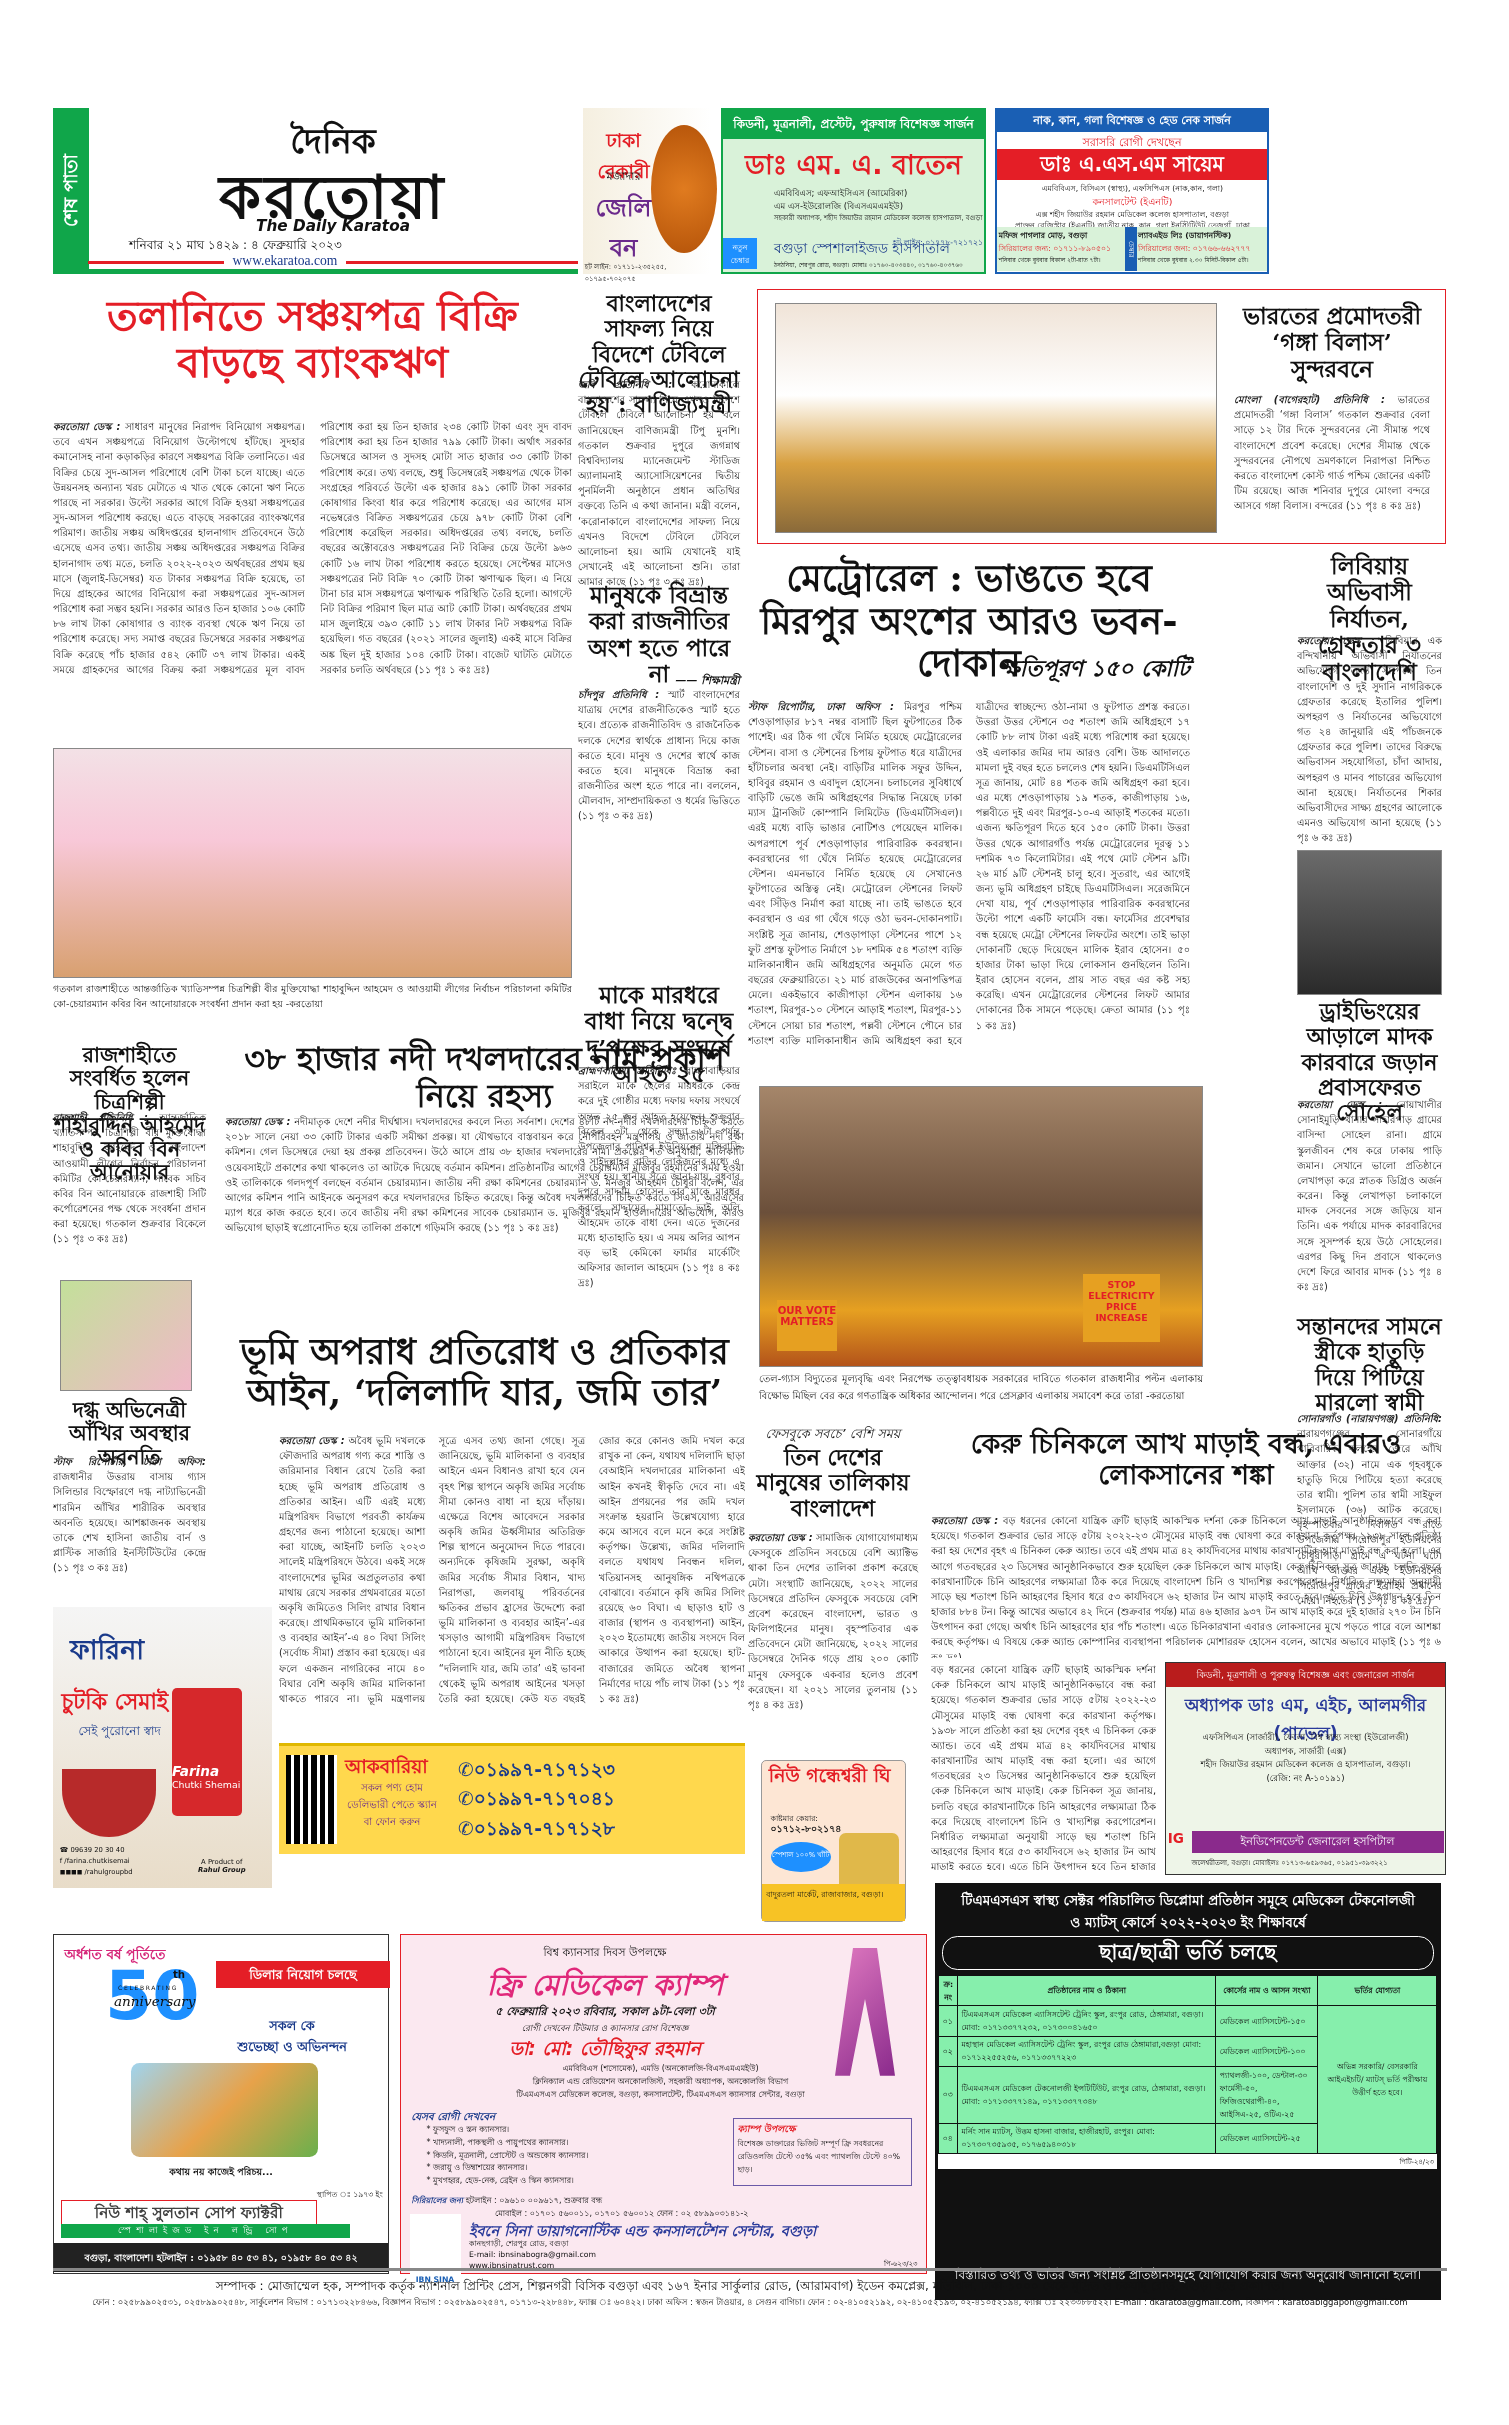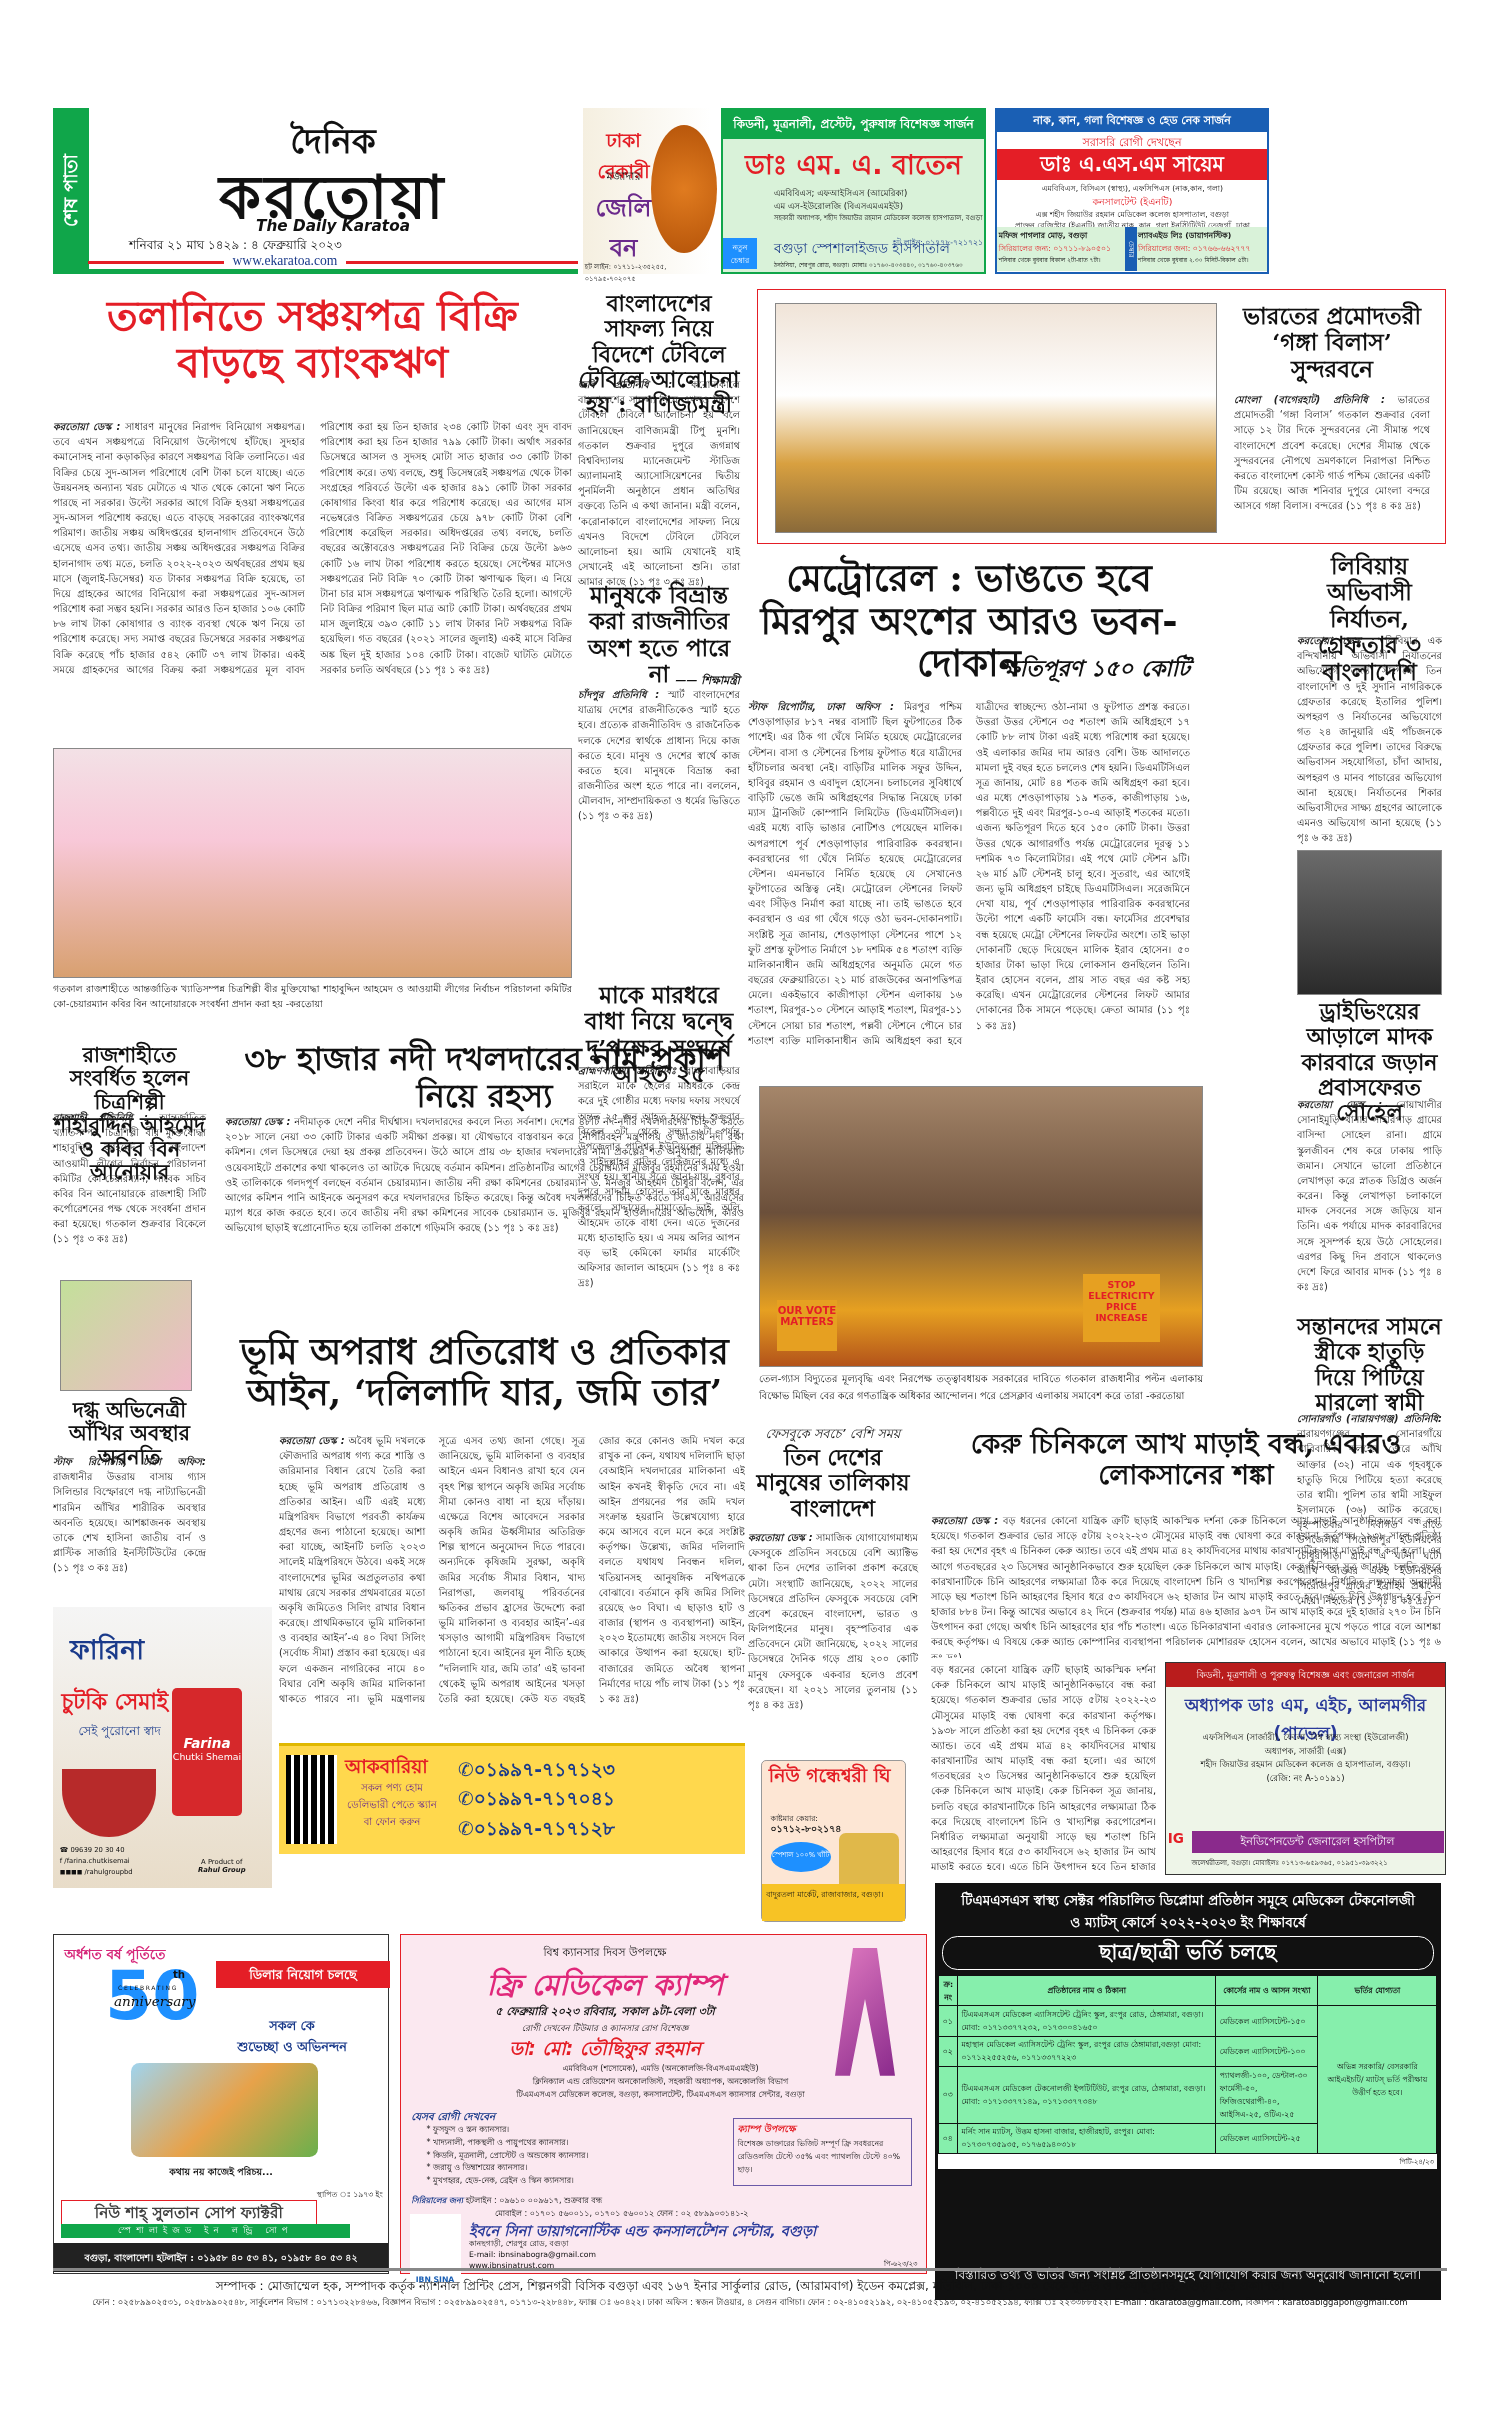--- a/index.html
+++ b/index.html
@@ -267,21 +267,21 @@
 <div id="bhumi-body" class="abs body-txt" style="left:279px;width:466px;height:298px;overflow:hidden">
   <span class="byline">করতোয়া ডেস্ক :</span>
   <span>অবৈধ ভূমি দখলকে ফৌজদারি অপরাধ গণ্য করে শাস্তি ও জরিমানার বিধান রেখে তৈরি করা হচ্ছে ভূমি অপরাধ প্রতিরোধ ও প্রতিকার আইন। এটি এরই মধ্যে মন্ত্রিপরিষদ বিভাগে পরবর্তী কার্যক্রম গ্রহণের জন্য পাঠানো হয়েছে। আশা করা যাচ্ছে, আইনটি চলতি ২০২৩ সালেই মন্ত্রিপরিষদে উঠবে। একই সঙ্গে বাংলাদেশের ভূমির অপ্রতুলতার কথা মাথায় রেখে সরকার প্রথমবারের মতো অকৃষি জমিতেও সিলিং রাখার বিধান করেছে। প্রাথমিকভাবে ভূমি মালিকানা ও ব্যবহার আইন’-এ ৪০ বিঘা সিলিং (সর্বোচ্চ সীমা) প্রস্তাব করা হয়েছে। এর ফলে একজন নাগরিকের নামে ৪০ বিঘার বেশি অকৃষি জমির মালিকানা থাকতে পারবে না। ভূমি মন্ত্রণালয় সূত্রে এসব তথ্য জানা গেছে। সূত্র জানিয়েছে, ভূমি মালিকানা ও ব্যবহার আইনে এমন বিধানও রাখা হবে যেন বৃহৎ শিল্প স্থাপনে অকৃষি জমির সর্বোচ্চ সীমা কোনও বাধা না হয়ে দাঁড়ায়। এক্ষেত্রে বিশেষ আবেদনে সরকার অকৃষি জমির ঊর্ধ্বসীমার অতিরিক্ত শিল্প স্থাপনে অনুমোদন দিতে পারবে। অন্যদিকে কৃষিজমি সুরক্ষা, অকৃষি জমির সর্বোচ্চ সীমার বিধান, খাদ্য নিরাপত্তা, জলবায়ু পরিবর্তনের ক্ষতিকর প্রভাব হ্রাসের উদ্দেশ্যে করা ভূমি মালিকানা ও ব্যবহার আইন’-এর খসড়াও আগামী মন্ত্রিপরিষদ বিভাগে পাঠানো হবে। আইনের মূল নীতি হচ্ছে “দলিলাদি যার, জমি তার’ এই ভাবনা থেকেই ভূমি অপরাধ আইনের খসড়া তৈরি করা হয়েছে। কেউ যত বছরই জোর করে কোনও জমি দখল করে রাখুক না কেন, যথাযথ দলিলাদি ছাড়া বেআইনি দখলদারের মালিকানা এই আইন কখনই স্বীকৃতি দেবে না। এই আইন প্রণয়নের পর জমি দখল সংক্রান্ত হয়রানি উল্লেখযোগ্য হারে কমে আসবে বলে মনে করে সংশ্লিষ্ট কর্তৃপক্ষ। উল্লেখ্য, জমির দলিলাদি বলতে যথাযথ নিবন্ধন দলিল, খতিয়ানসহ আনুষঙ্গিক নথিপত্রকে বোঝাবে। বর্তমানে কৃষি জমির সিলিং রয়েছে ৬০ বিঘা। এ ছাড়াও হাট ও বাজার (স্থাপন ও ব্যবস্থাপনা) আইন, ২০২৩ ইতোমধ্যে জাতীয় সংসদে বিল আকারে উত্থাপন করা হয়েছে। হাট-বাজারের জমিতে অবৈধ স্থাপনা নির্মাণের দায়ে পাঁচ লাখ টাকা</span>
   <span>(১১ পৃঃ ১ কঃ দ্রঃ)</span>
 </div>
 
 <div id="ad-farina" class="abs">
   <div class="abs" style="left:17px;top:22px;font-size:27px;font-weight:bold;color:#1a3a8a">ফারিনা</div>
   <div class="abs" style="left:8.5px;top:77px;font-size:22px;font-weight:bold;color:#e41e26">চুটকি সেমাই</div>
   <div class="abs" style="left:25.5px;top:115px;font-size:12px;color:#1a3a8a">সেই পুরোনো স্বাদ</div>
-  <div class="abs" style="left:119px;top:81px;width:70px;height:128px;background:#d6282b;border-radius:5.1px;color:#fff;text-align:center;padding-top:47px">
+  <div class="abs" style="left:119px;top:81px;width:70px;height:128px;background:#d6282b;border-radius:5.1px;color:#fff;padding-top:75px">
     <div style="font-size:13.6px;font-style:italic;font-weight:bold">Farina</div>
     <div style="font-size:9.4px">Chutki Shemai</div>
   </div>
   <div class="abs" style="left:8.5px;top:162px;width:94px;height:68px;border-radius:0 0 47px 47px;background:#b72a2a"></div>
   <div class="abs" style="left:6.8px;top:238px;font-size:6.8px;line-height:1.6">
     <div><span>☎ </span><span>09639 20 30 40</span></div>
     <div><span>f </span><span>/farina.chutkisemai</span></div>
     <div><span>◼◼◼◼ </span><span>/rahulgroupbd</span></div>
   </div>
   <div class="abs" style="left:145px;top:251px;font-size:6.8px;text-align:center">

